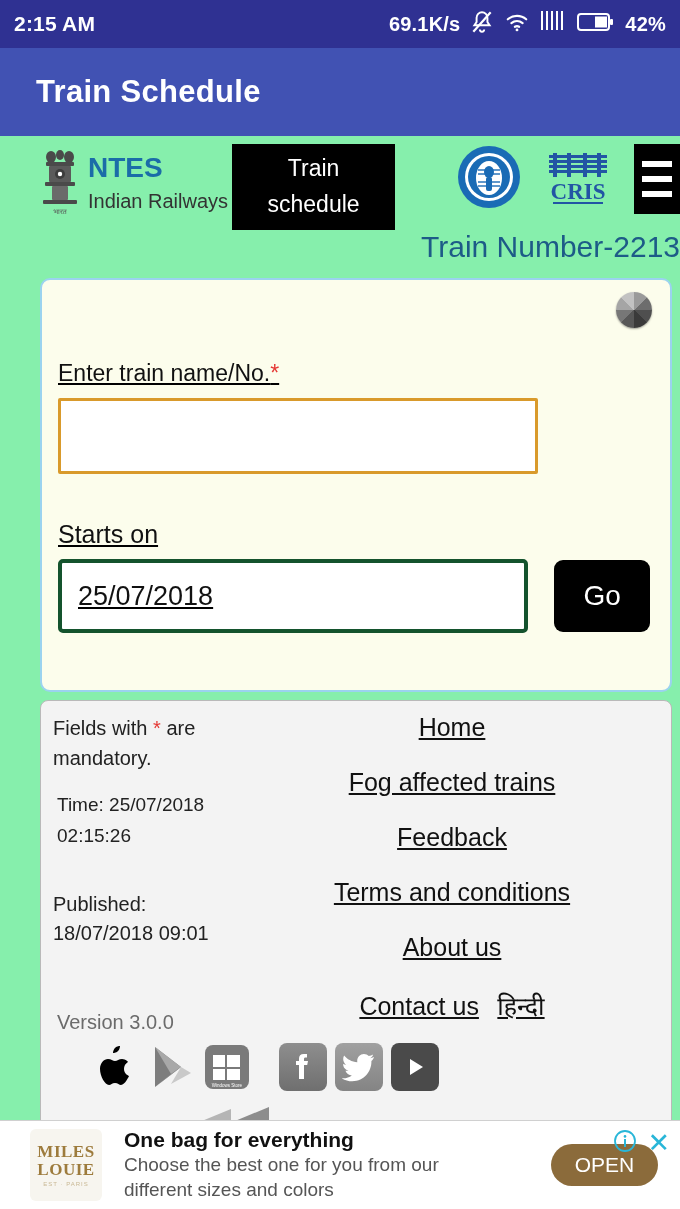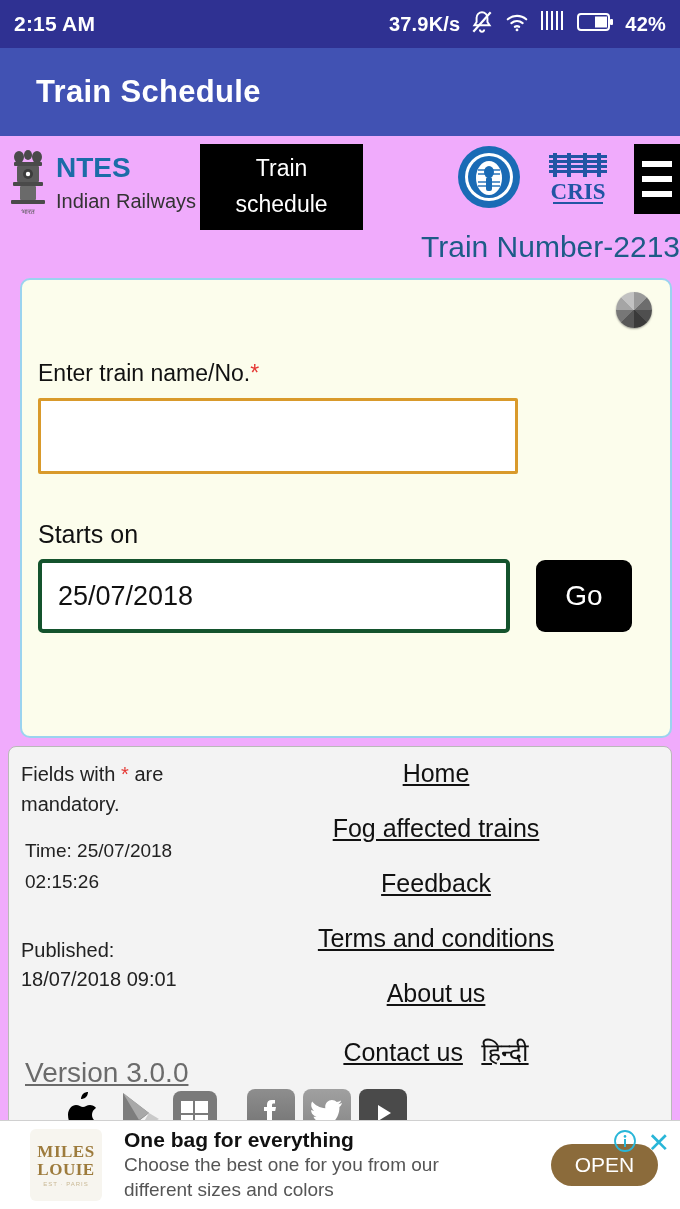--- a/index.html
+++ b/index.html
@@ -24,21 +24,21 @@
   .sb-batt-pct { font-size: 20px; font-weight: bold; margin-left: 2px; }
 
   
   .appbar {
     height: 88px; background: #4152b3; color: #fff;
     display: flex; align-items: center; padding: 0 36px;
   }
   .appbar-title { font-size: 31px; font-weight: bold; letter-spacing: .3px; }
 
   
-  .webview { position: relative; background: #f0abfc; }
+  .webview { position: relative; background: #86efac; padding-left: 32px; }
 
   .site-header {
     display: flex; align-items: flex-start;
     padding: 8px 0 0 6px; height: 90px; position: relative;
   }
   .brand { display: flex; align-items: flex-start; gap: 6px; }
   .emblem { width: 44px; height: 78px; flex: 0 0 auto; }
   .brand-text { padding-top: 9px; }
   .brand-ntes { color: #1b6ca8; font-size: 28px; font-weight: bold; line-height: 1.05;}
   .brand-ir { color: #333; font-size: 20px; line-height: 1.9; }
@@ -62,23 +62,24 @@
   .hamburger span { display:block; width: 30px; height: 6px; background: #fff; }
 
   .train-number {
     text-align: right; color: #1d5b87; font-size: 30px;
     padding-right: 0; margin-top: 4px; white-space: nowrap;
     overflow: hidden; padding-left: 310px;
   }
 
   
   .form-panel {
-    margin: 14px 8px 0 20px; border: 2px solid #9bd3ef; border-radius: 10px;
+    margin: 14px 8px 0 8px; border: 2px solid #9bd3ef; border-radius: 10px;
     background: #fcfdec; padding: 18px 20px 26px 16px; position: relative;
-    height: 460px;
+    height: 414px;
+    text-decoration: underline;
   }
   .spinner {
     position: absolute; top: 12px; right: 18px; width: 36px; height: 36px;
     border-radius: 50%;
     background: conic-gradient(#9a9a9a 0deg 45deg, #6d6d6d 45deg 90deg,
       #4f4f4f 90deg 135deg, #3a3a3a 135deg 180deg, #575757 180deg 225deg,
       #777 225deg 270deg, #a5a5a5 270deg 315deg, #c2c2c2 315deg 360deg);
     box-shadow: 0 1px 2px rgba(0,0,0,.35);
   }
   .field-label { font-size: 23px; color: #111; margin-top: 62px; }
@@ -114,21 +115,21 @@
   .f-time { font-size: 19px; color: #222; line-height: 1.65; margin-top: 16px; padding-left:4px;}
   .f-pub { font-size: 20px; color: #222; line-height: 1.45; margin-top: 38px; }
   .footer-links { flex: 1; text-align: center; padding-top: 0px; }
   .flink {
     display: inline-block; text-decoration: underline; color: #111;
     font-size: 25px; margin-bottom: 26px; cursor: pointer;
   }
   .flink-row { margin-bottom: 26px; }
   .flink-row .flink { margin-bottom: 0; }
   .hindi-link { margin-left: 14px; }
-  .version { position: absolute; left: 16px; top: 310px; font-size: 28px; color: #6b6b6b; text-decoration: underline; }
+  .version { position: absolute; left: 16px; top: 310px; font-size: 20px; color: #6b6b6b; }
   .store-icons { position: absolute; left: 50px; top: 342px; display: flex; align-items: center; gap: 8px; }
   .social-icons { position: absolute; left: 238px; top: 342px; display: flex; align-items: center; gap: 8px; }
   .icon-box { width: 48px; height: 48px; display:flex; align-items:center; justify-content:center; }
   .sq-icon { width: 48px; height: 48px; border-radius: 8px; display:flex; align-items:center; justify-content:center; }
   .fb { background: linear-gradient(#8e8e8e,#6f6f6f); }
   .tw { background: linear-gradient(#a0a0a0,#848484); }
   .yt { background: #4a4a4a; }
   .clipped-icon { position: absolute; left: 150px; top: 400px; }
 
   
@@ -157,21 +158,21 @@
   .ad-close { color: #29b6d8; font-size: 27px; line-height: 1; cursor: pointer; }
 </style>
 </head>
 <body>
 
 <div class="screen">
 
   <div class="statusbar">
     <span class="sb-time">2:15 AM</span>
     <span class="sb-right">
-      <span class="sb-net">37.9K/s</span>
+      <span class="sb-net">69.1K/s</span>
       <span class="sb-icon">
         <svg width="26" height="26" viewBox="0 0 24 24">
             <path d="M12 3a5 5 0 0 0-5 5v4l-2 3h14l-2-3V8a5 5 0 0 0-5-5z" fill="none" stroke="#fff" stroke-width="1.8"></path>
             <path d="M10 19a2 2 0 0 0 4 0" fill="none" stroke="#fff" stroke-width="1.8"></path>
             <line x1="4" y1="21" x2="20" y2="3" stroke="#fff" stroke-width="2"></line>
           </svg>
       </span>
       <span class="sb-icon">
         <svg width="26" height="26" viewBox="0 0 24 24">
             <path d="M3.5 9.5a13 13 0 0 1 17 0" fill="none" stroke="#fff" stroke-width="2" stroke-linecap="round"></path>

